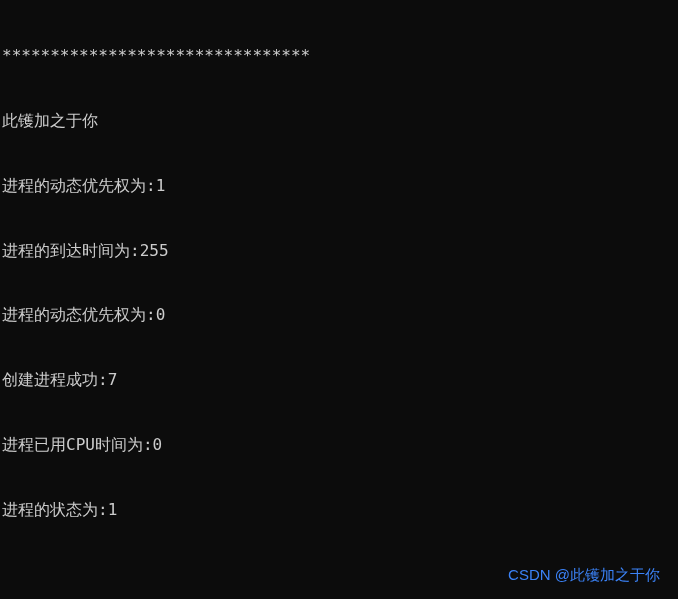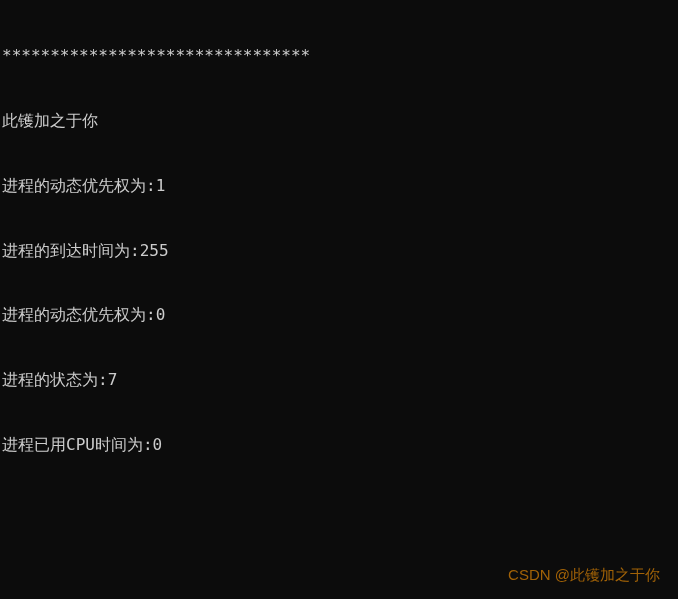--- a/index.html
+++ b/index.html
@@ -22,36 +22,37 @@
     .terminal {
       white-space: pre;
     }
     .line {
       display: block;
     }
     .watermark {
       position: absolute;
       bottom: 14px;
       right: 18px;
-      color: #a16207;
+      color: #3b82f6;
       font-size: 15px;
       font-family: "Microsoft YaHei", sans-serif;
     }
   </style>
 </head>
 <body>
 
 <div class="terminal">
   <span class="line">********************************</span>
   <span class="line">此镬加之于你</span>
   <span class="line"><span>进程的动态优先权为:</span><span>1</span></span>
   <span class="line"><span>进程的到达时间为:</span><span>255</span></span>
   <span class="line"><span>进程的动态优先权为:</span><span>0</span></span>
-  <span class="line"><span>进程的状态为:</span><span>7</span></span>
+  <span class="line"><span>创建进程成功:</span><span>7</span></span>
   <span class="line"><span>进程已用CPU时间为:</span><span>0</span></span>
+  <span class="line"><span>进程的状态为:</span><span>1</span></span>
   
 
   
   
   
   
   
   
   
   

